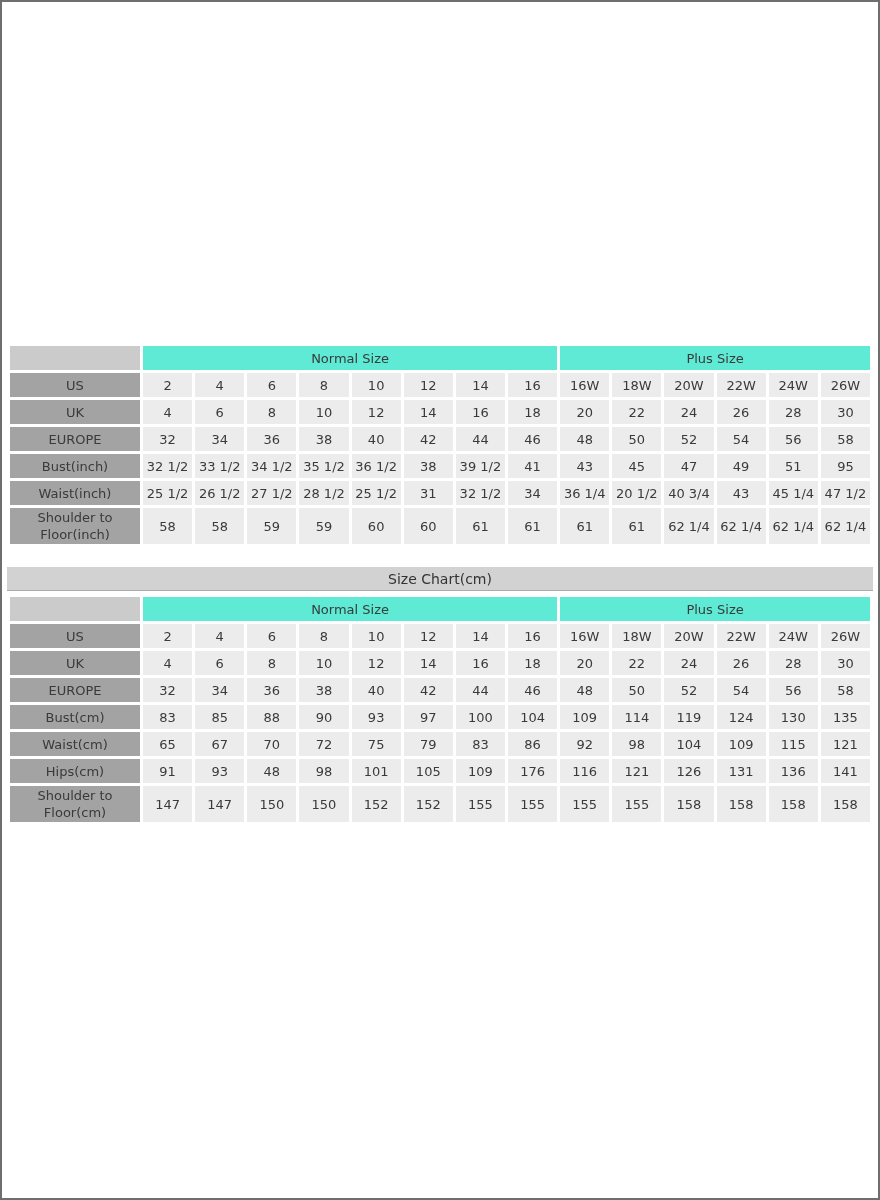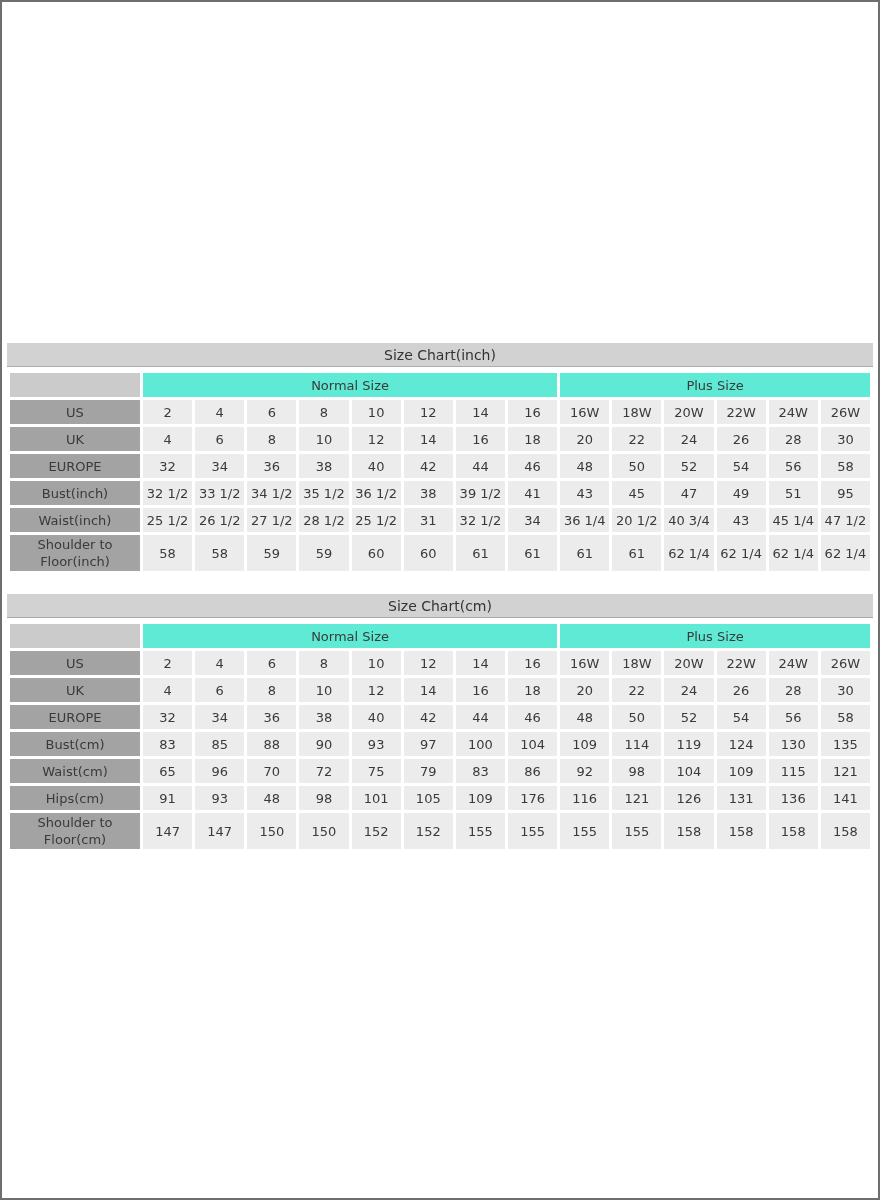--- a/index.html
+++ b/index.html
@@ -53,21 +53,20 @@
     font-size: 12.5px;
   }
   td.size-cell { background: #ececec; }
 </style>
 </head>
 <body>
 
 <div class="content">
 
   <section class="size-table-section">
-    <div class="table-title">Size Chart(inch)</div>
     <table class="grid">
       <colgroup>
         <col class="label-col">
           <col span="14">
       </colgroup>
       <thead>
         <tr>
           <th class="corner-cell"></th>
           <th class="group-header" colspan="8">Normal Size</th>
           <th class="group-header" colspan="6">Plus Size</th>
@@ -260,21 +259,21 @@
             <td class="size-cell">109</td>
             <td class="size-cell">114</td>
             <td class="size-cell">119</td>
             <td class="size-cell">124</td>
             <td class="size-cell">130</td>
             <td class="size-cell">135</td>
           </tr>
           <tr>
             <th class="row-label">Waist(cm)</th>
             <td class="size-cell">65</td>
-            <td class="size-cell">96</td>
+            <td class="size-cell">67</td>
             <td class="size-cell">70</td>
             <td class="size-cell">72</td>
             <td class="size-cell">75</td>
             <td class="size-cell">79</td>
             <td class="size-cell">83</td>
             <td class="size-cell">86</td>
             <td class="size-cell">92</td>
             <td class="size-cell">98</td>
             <td class="size-cell">104</td>
             <td class="size-cell">109</td>

